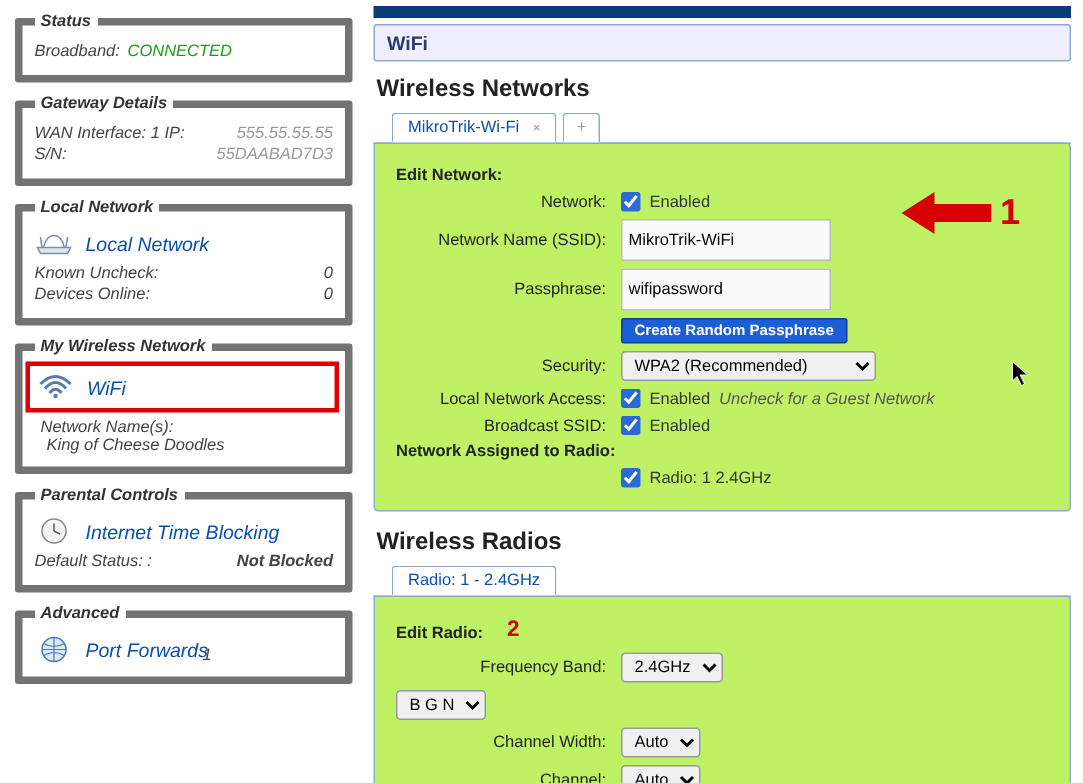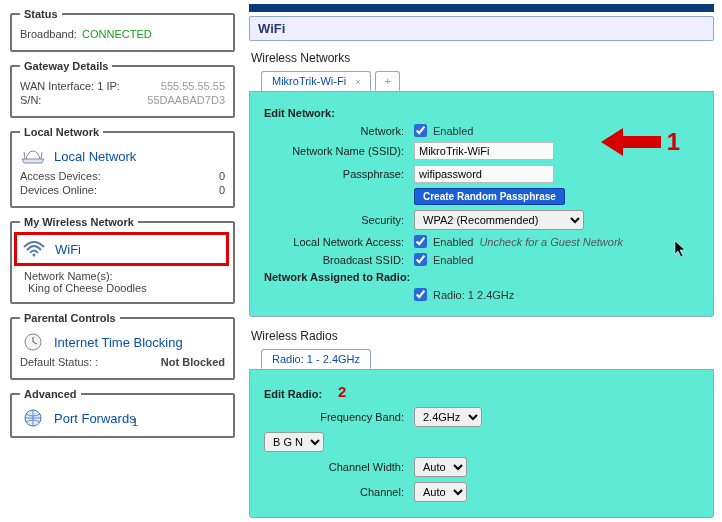--- a/index.html
+++ b/index.html
@@ -2,50 +2,50 @@
 <html><head>
 <meta charset="utf-8">
 <style>
 * { box-sizing: border-box; margin: 0; padding: 0; }
 body { font-family: "Helvetica Neue", Arial, sans-serif; font-size: 11px; color: #333; background: #fff; width: 722px; height: 522px; overflow: hidden; }
 .layout { display: flex; height: 100%; }
 .left { width: 245px; padding: 8px 10px; }
 .right { flex: 1; padding: 4px 8px 8px 4px; position: relative; }
 .topbar { height: 8px; background: #0a3d78; margin-bottom: 4px; }
 
-fieldset.panel { border: 2px solid #737373; border-radius: 2px; margin-bottom: 8px; padding: 6px 8px 8px 8px; }
+fieldset.panel { border: 5px solid #737373; border-radius: 2px; margin-bottom: 8px; padding: 6px 8px 8px 8px; font-style: italic; }
 fieldset.panel > legend { font-size: 11px; font-weight: bold; color: #333; padding: 0 4px; }
 .row { display: flex; justify-content: space-between; margin: 2px 0; font-size: 11px; }
 .lbl { color: #444; }
 .val { color: #444; }
 .green { color: #1a9c1a; }
 .grey { color: #9a9a9a; }
 
 .module { display: flex; align-items: center; gap: 8px; padding: 2px 0 2px 0; }
 .module .title { color: #0a4fb0; font-size: 13px; font-weight: 500; }
 .icon-box { width: 26px; height: 20px; display: flex; align-items: center; justify-content: center; }
 
 .wifi-highlight { border: 3px solid #e00000; padding: 2px 4px; margin: -2px -4px 4px -6px; }
 
 a.link { color: #0a4fb0; text-decoration: none; display: block; margin: 2px 0; }
 
 
 .page-title { background: #eef; border: 1px solid #8fa9c9; padding: 4px 8px; font-size: 13px; color: #2a3a6a; font-weight: 600; border-radius: 2px; margin-bottom: 10px; }
-.section-title { font-size: 12px; font-weight: normal; margin: 6px 2px 6px 2px; color: #222; }
+.section-title { font-size: 16px; font-weight: bold; margin: 6px 2px 6px 2px; color: #222; }
 .tabbar { display: flex; align-items: flex-end; border-bottom: 1px solid #8fa9c9; padding-left: 12px; gap: 4px; margin-bottom: -1px; }
 .tab { border: 1px solid #8fa9c9; border-bottom: 1px solid #fff; background: #fff; padding: 3px 10px; font-size: 11px; color: #0a4fb0; border-radius: 3px 3px 0 0; position: relative; }
 .tab .close { color: #999; margin-left: 6px; font-size: 9px; }
 .tab.add { color: #999; padding: 3px 8px; }
-.tabbox { border: 1px solid #8fa9c9; padding: 10px 14px; border-radius: 0 3px 3px 3px; background: #5eead4; }
+.tabbox { border: 1px solid #8fa9c9; padding: 10px 14px; border-radius: 0 3px 3px 3px; background: #bef264; }
 
 .formrow { display: flex; align-items: center; margin: 5px 0; }
 .formrow .flabel { width: 150px; text-align: right; padding-right: 10px; font-size: 11px; color: #222; }
 .formrow .flabel.bold { font-weight: bold; }
 .formrow .fval { display: flex; align-items: center; gap: 6px; font-size: 11px; }
-input.txt { border: 1px solid #bbb; padding: 2px 4px; font-size: 11px; height: 18px; width: 140px; background: #fafafa; }
+input.txt { border: 1px solid #bbb; padding: 2px 4px; font-size: 11px; height: 28px; width: 140px; background: #fafafa; }
 select.sel { border: 1px solid #999; border-radius: 3px; padding: 1px 4px; font-size: 11px; height: 20px; background: #f0f0f0; }
 .btn-blue { background: #1a5fd6; color: #fff; border: 1px solid #0a3fa0; padding: 2px 8px; font-size: 10px; font-weight: bold; border-radius: 2px; cursor: pointer; }
 .ital { font-style: italic; color: #555; }
 
 .arrow { position: absolute; top: 124px; right: 42px; display: flex; align-items: center; z-index: 5; }
 .arrow svg { display: block; }
 .arrow .num { color: #d60000; font-size: 24px; font-weight: bold; margin-left: 6px; font-family: Arial; }
 
 .red2 { color: #d60000; font-size: 15px; font-weight: bold; position: relative; left: 6px; top: -2px; }
 .cursor { position: absolute; top: 240px; right: 34px; font-size: 14px; color: #000; }
@@ -87,21 +87,21 @@
         <svg width="26" height="18" viewBox="0 0 26 18">
               <path d="M2 12 h22 l-2 4 h-18 z" fill="#dce6f2" stroke="#88a"></path>
               <path d="M6 12 Q8 4 13 4 Q18 4 20 12" fill="none" stroke="#88a"></path>
               <line x1="5" y1="12" x2="4" y2="5" stroke="#88a"></line>
               <line x1="21" y1="12" x2="22" y2="5" stroke="#88a"></line>
             </svg>
       </span>
       <span class="title">Local Network</span>
     </div>
     <div class="row">
-      <span class="lbl">Access Devices:</span>
+      <span class="lbl">Known Uncheck:</span>
       <span class="val">0</span>
     </div>
     <div class="row">
       <span class="lbl">Devices Online:</span>
       <span class="val">0</span>
     </div>
   </fieldset>
 
   <fieldset class="panel">
     <legend>My Wireless Network</legend>

